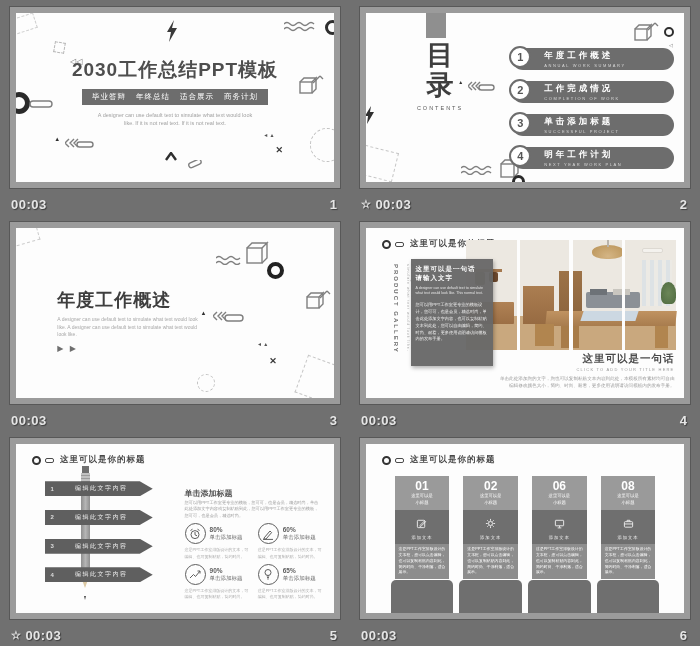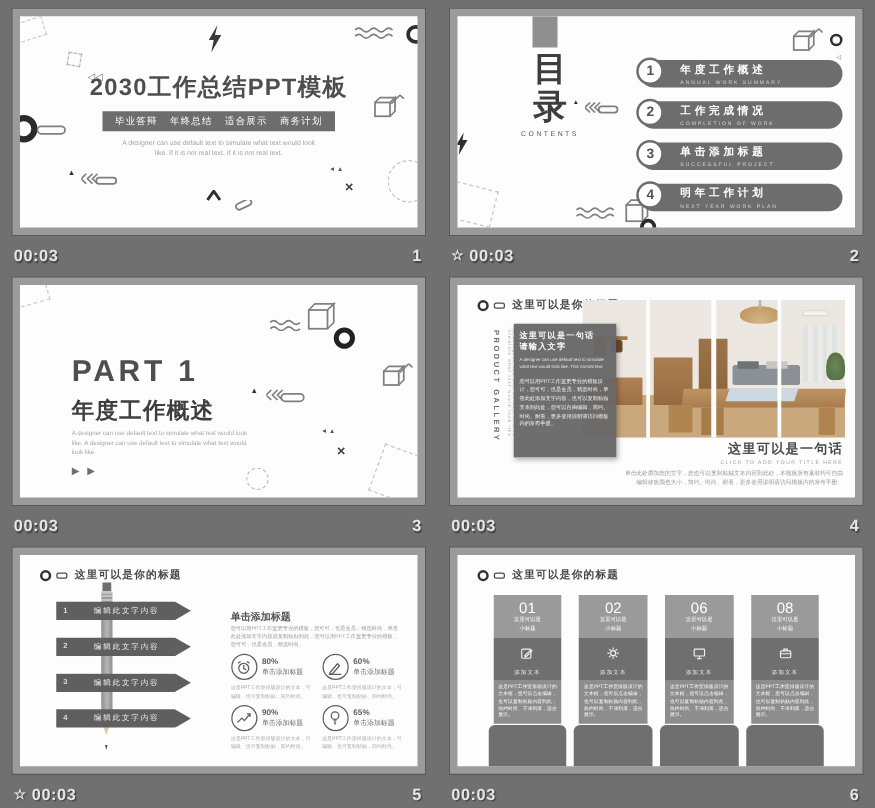--- a/index.html
+++ b/index.html
@@ -86,21 +86,21 @@
   .s5-stat-top { display:flex; align-items:center; gap:4px; }
   .s5-circ { width:21px; height:21px; border:1.6px solid #5e5e5e; border-radius:50%; flex:0 0 auto; display:flex; align-items:center; justify-content:center; }
   .s5-pct { font-size:6.5px; font-weight:bold; color:#5e5e5e; }
   .s5-slabel { font-size:5.5px; color:#6e6e6e; margin-top:1px; }
   .s5-desc { font-size:4px; color:#ababab; line-height:1.6; margin-top:3px; }
 
   
   .s6-cols { position:absolute; left:9%; right:9%; top:19%; display:flex; justify-content:space-between; }
   .s6-col { width:21%; position:relative; }
   .s6-b1 { background:#9a9a9a; color:#fff; text-align:center; padding:3px 0 4px; }
-  .s6-num { font-size:12px; font-weight:normal; }
+  .s6-num { font-size:12px; font-weight:bold; }
   .s6-sub { font-size:4.3px; line-height:1.5; }
   .s6-b2 { background:#6f6f6f; color:#f0f0f0; text-align:center; padding:5px 0 4px; }
   .s6-ilabel { font-size:4.3px; margin-top:2px; letter-spacing:1px; }
   .s6-b3 { background:#8d8d8d; color:#fff; font-size:3.8px; line-height:1.55; padding:3px 4px; text-align:justify; }
   .s6-ped { position:relative; left:-7%; width:114%; height:58px; background:#6f6f6f; border-radius:5px; margin-top:1px; }
 </style>
 </head>
 <body>
 
 <div class="grid">
@@ -253,21 +253,20 @@
         <svg class="dd doodle" style="left:62%; top:49%;" width="32" height="12" viewBox="0 0 32 12">
             <path d="M4 1 L0 5 L4 9 M9 1 L5 5 L9 9 M13 1 L9 5 L13 9"></path>
             <rect x="12" y="4" width="18" height="6" rx="3"></rect>
           </svg>
         <div class="dd" style="right:21%; top:66%; font-size:6px; color:#555;">◂&nbsp;&nbsp;▴</div>
         <div class="dd" style="right:18%; top:75%; font-size:9px; font-weight:bold; color:#3a3a3a;">✕</div>
         <div class="dd dashcirc" style="left:57%; top:86%; width:18px; height:18px;"></div>
         <div class="dd dashbox" style="right:-10px; top:78%; width:44px; height:40px; transform:rotate(20deg); border-color:#c6c6c6;"></div>
 
         <div class="s3-block">
-          <div class="s3-part">PART 1</div>
           <div class="s3-title">年度工作概述</div>
           <div class="s3-body">A designer can use default text to simulate what text would look like. A designer can use default text to simulate what text would look like.</div>
           <div class="s3-arrows">▶ ▶</div>
         </div>
       </div>
     </div>
     <div class="meta-time">
         <span>00:03</span>
       </div>
     <div class="meta-num">3</div>

